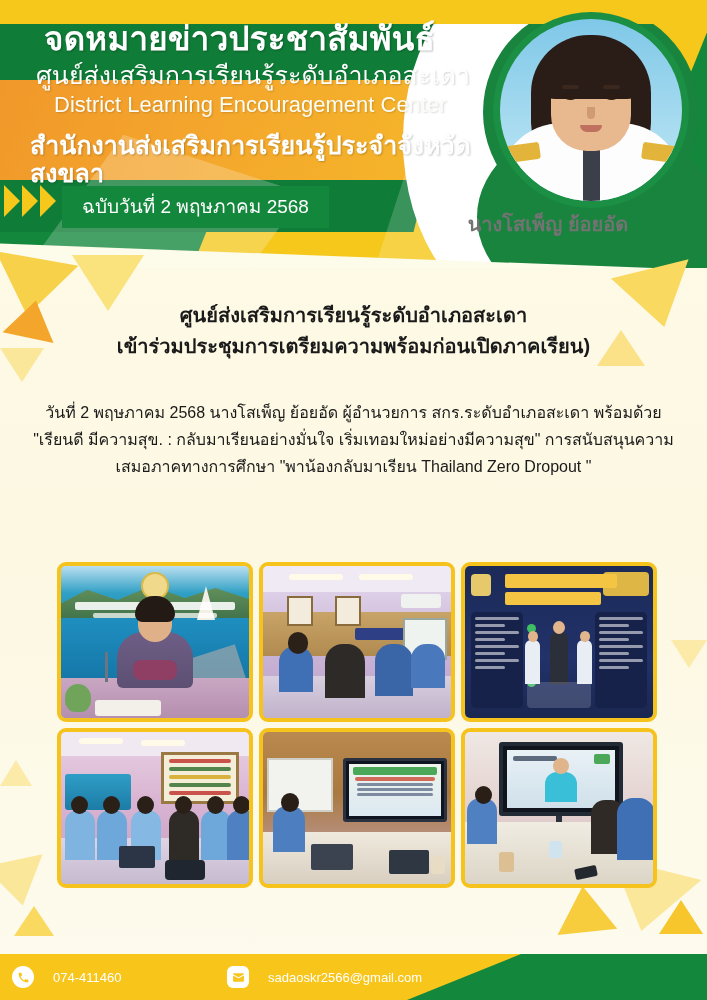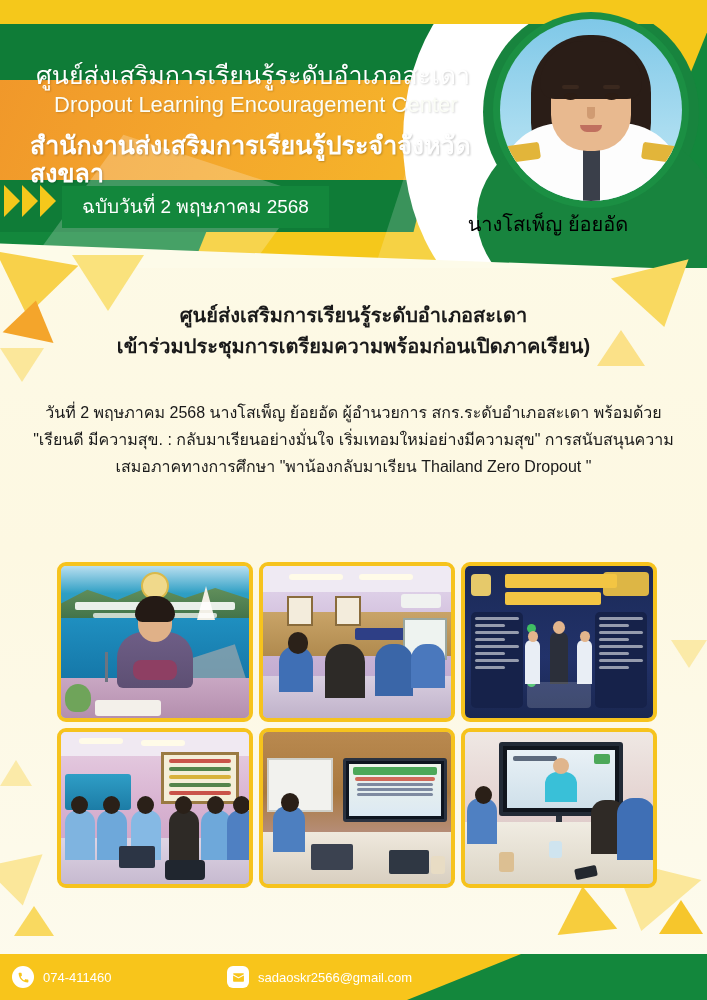--- a/index.html
+++ b/index.html
@@ -298,22 +298,22 @@
   }
 
   
   .director-name {
     position: absolute;
     top: 208px; right: 14px;
     z-index: 7;
     width: 290px;
     text-align: center;
     font-size: 20px;
-    font-weight: normal;
-    color: #000000;
+    font-weight: bold;
+    color: #737373;
   }
   .director-role {
     position: absolute;
     top: 234px; right: 6px;
     z-index: 7;
     width: 300px;
     text-align: center;
     font-size: 16px;
     font-weight: bold;
     color: #1b1b1b;
@@ -583,21 +583,21 @@
     position: absolute;
     inset: 0;
     display: flex;
     align-items: center;
     padding: 0 12px;
     gap: 0;
   }
   .ft-item {
     display: flex;
     align-items: center;
-    gap: 9px;
+    gap: 19px;
     color: #ffffff;
     font-size: 13px;
     white-space: nowrap;
   }
   .ft-item.phone { width: 215px; }
   .ft-item.mail  { width: 222px; }
   .ft-item.web   { flex: 1; }
   .ic {
     width: 22px; height: 22px;
     flex: 0 0 22px;
@@ -654,22 +654,23 @@
       <div class="p-hair-front"></div>
       <div class="p-brow-l"></div>
       <div class="p-brow-r"></div>
       <div class="p-eye-l"></div>
       <div class="p-eye-r"></div>
       <div class="p-nose"></div>
       <div class="p-mouth"></div>
     </div>
   </div>
 
+  <div class="hdr-title">จดหมายข่าวประชาสัมพันธ์</div>
   <div class="hdr-sub-th">ศูนย์ส่งเสริมการเรียนรู้ระดับอำเภอสะเดา</div>
-  <div class="hdr-sub-en">Dropout Learning Encouragement Center</div>
+  <div class="hdr-sub-en">District Learning Encouragement Center</div>
   <div class="hdr-office">สำนักงานส่งเสริมการเรียนรู้ประจำจังหวัดสงขลา</div>
 
   <div class="chevrons">
     <span class="chev"></span>
     <span class="chev"></span>
     <span class="chev"></span>
   </div>
   <div class="date-pill">ฉบับวันที่ 2 พฤษภาคม 2568</div>
 
   <div class="director-name">นางโสเพ็ญ ย้อยอัด</div>

